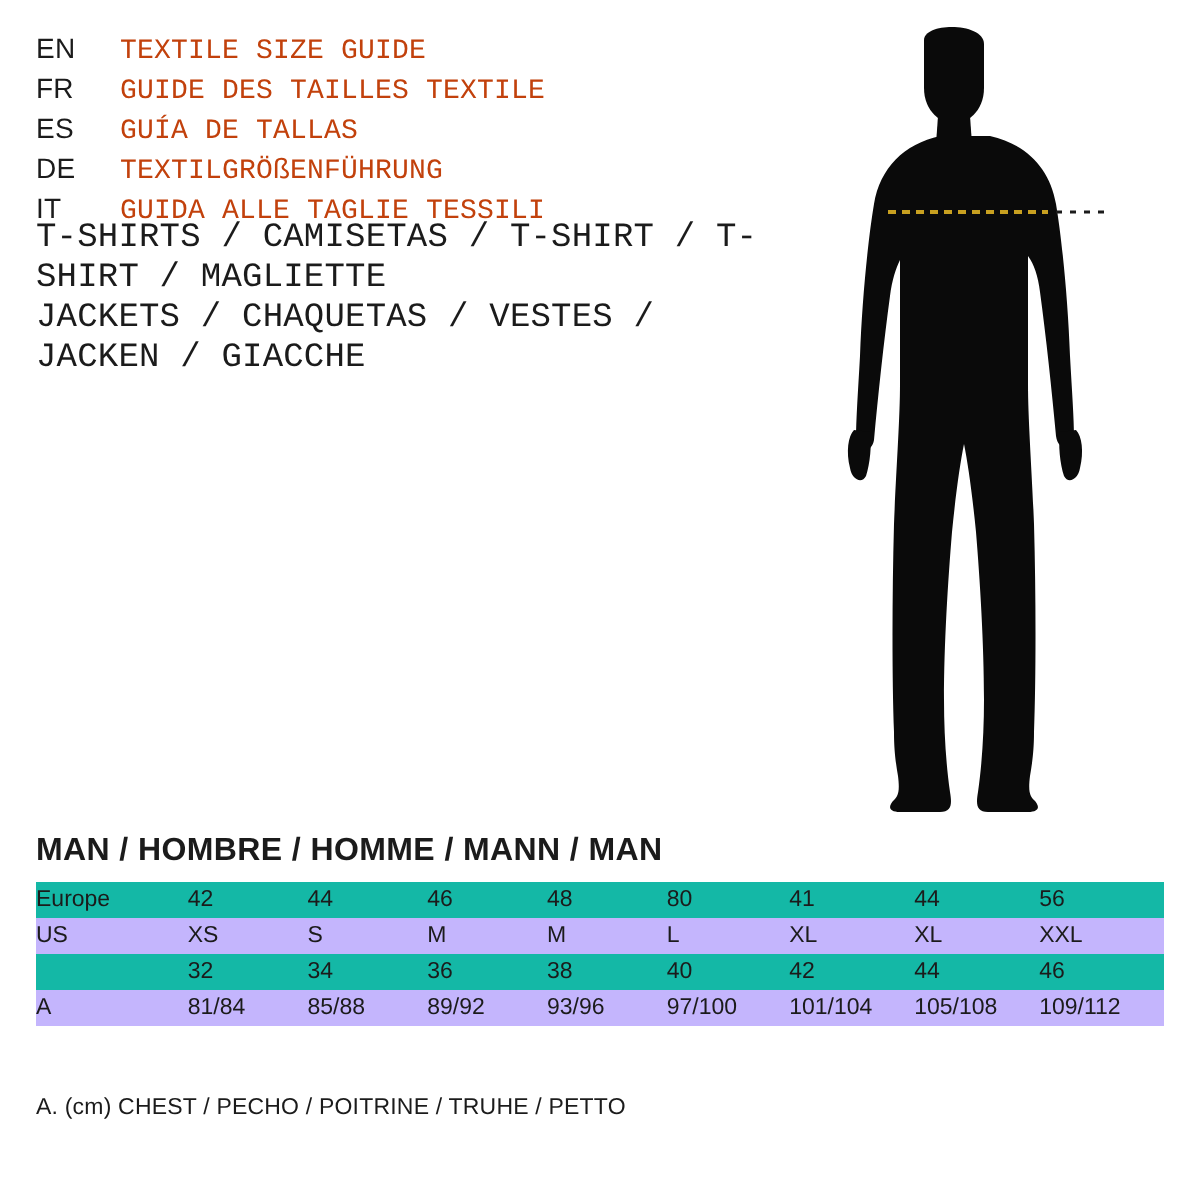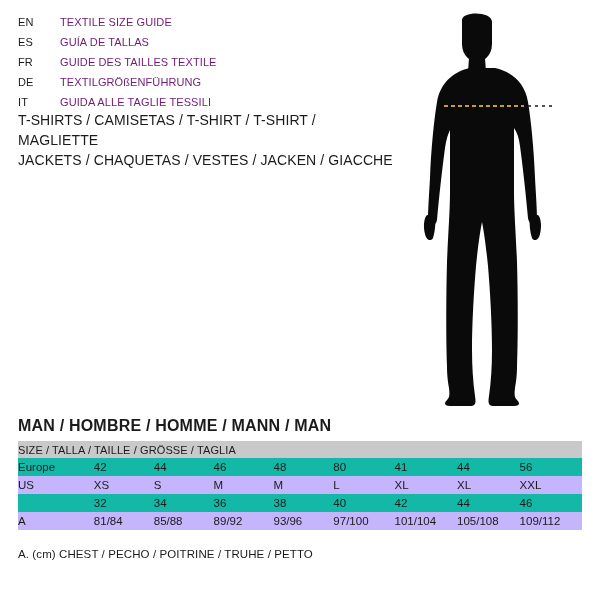--- a/index.html
+++ b/index.html
@@ -25,44 +25,46 @@
   .lang-block {
     position: absolute;
     left: 18px;
     top: 16px;
     width: 340px;
   }
   .lang-row {
     display: flex;
     align-items: baseline;
     height: 20px;
-    font-size: 11px;
+    font-size: 14px;
     letter-spacing: 0.1px;
   }
   .lang-code {
     width: 42px;
     flex: 0 0 42px;
     color: #1b1b1b;
   }
   .lang-text {
-    color: #701a75;
+    color: #c2410c;
+    font-family: Liberation Mono, monospace;
   }
 
   
   .cat-block {
     position: absolute;
     left: 18px;
     top: 110px;
     width: 380px;
   }
   .cat-line {
-    font-size: 14px;
+    font-size: 17px;
     line-height: 20px;
     letter-spacing: 0.1px;
     color: #1b1b1b;
+    font-family: Liberation Mono, monospace;
   }
 
   
   .figure-wrap {
     position: absolute;
     left: 400px;
     top: 10px;
     width: 200px;
     height: 400px;
   }
@@ -133,26 +135,26 @@
 <body>
 
 <div class="page">
 
   <div class="lang-block">
     <div class="lang-row">
       <span class="lang-code">EN</span>
       <span class="lang-text">TEXTILE SIZE GUIDE</span>
     </div>
     <div class="lang-row">
+      <span class="lang-code">FR</span>
+      <span class="lang-text">GUIDE DES TAILLES TEXTILE</span>
+    </div>
+    <div class="lang-row">
       <span class="lang-code">ES</span>
       <span class="lang-text">GUÍA DE TALLAS</span>
-    </div>
-    <div class="lang-row">
-      <span class="lang-code">FR</span>
-      <span class="lang-text">GUIDE DES TAILLES TEXTILE</span>
     </div>
     <div class="lang-row">
       <span class="lang-code">DE</span>
       <span class="lang-text">TEXTILGRÖßENFÜHRUNG</span>
     </div>
     <div class="lang-row">
       <span class="lang-code">IT</span>
       <span class="lang-text">GUIDA ALLE TAGLIE TESSILI</span>
     </div>
   </div>
@@ -216,23 +218,20 @@
       <line x1="128" y1="96" x2="152" y2="96" stroke="#1b1b1b" stroke-width="1.6" stroke-dasharray="3 4"></line>
     </svg>
     
   </div>
 
   <div class="man-heading">MAN / HOMBRE / HOMME / MANN / MAN</div>
 
   <div class="table-wrap">
     <table class="size-table">
       <tbody>
-        <tr class="header-row">
-          <td class="col-label" colspan="9">SIZE / TALLA / TAILLE / GRÖSSE / TAGLIA</td>
-        </tr>
         <tr class="plain">
           <td class="col-label">Europe</td>
           <td class="col-val">42</td>
           <td class="col-val">44</td>
           <td class="col-val">46</td>
           <td class="col-val">48</td>
           <td class="col-val">80</td>
           <td class="col-val">41</td>
           <td class="col-val">44</td>
           <td class="col-val">56</td>

